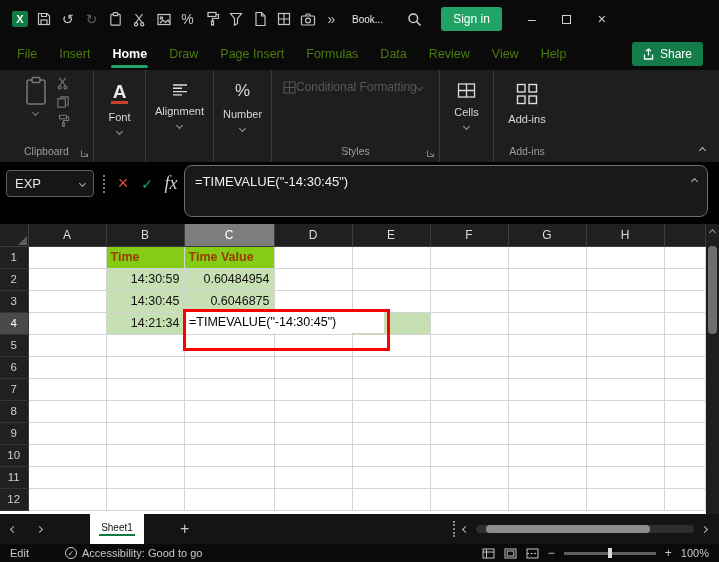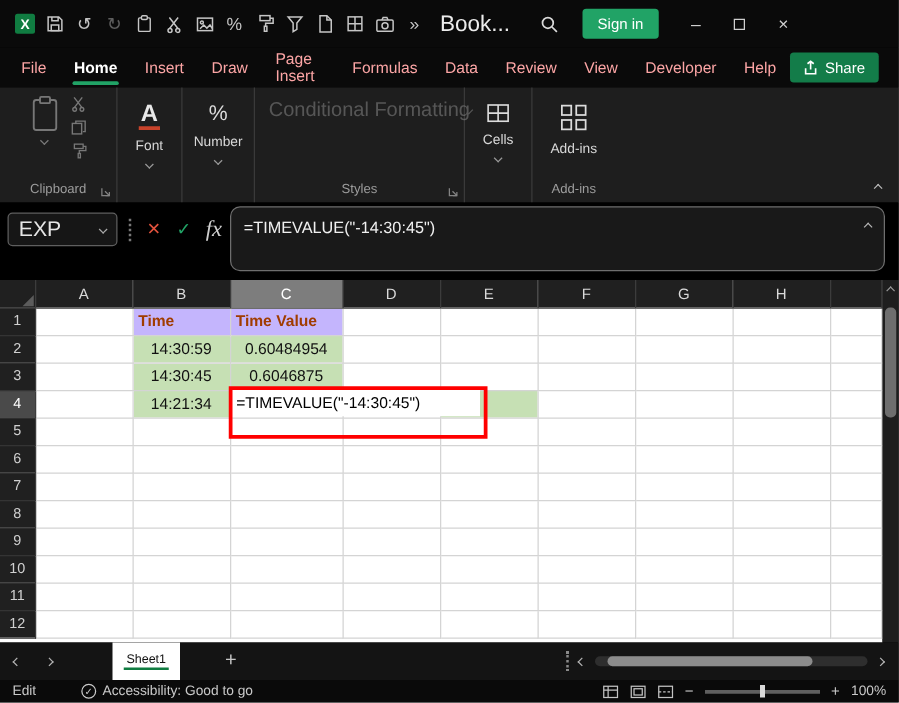--- a/index.html
+++ b/index.html
@@ -10,73 +10,73 @@
   .cv { display:inline-block; width:5px; height:5px; border-right:1.4px solid currentColor; border-bottom:1.4px solid currentColor; }
   .cv.down { transform:rotate(45deg); }
   .cv.up { transform:rotate(225deg); }
   .cv.left { transform:rotate(135deg); }
   .cv.right { transform:rotate(-45deg); }
 
   
   #titlebar { top:0; left:0; width:719px; height:38px; background:#0a0a0a; display:flex; align-items:center; gap:1px; padding-left:8px; }
   .tbi { width:23px; height:26px; display:flex; align-items:center; justify-content:center; color:#c4c4c4; font-size:14px; flex:0 0 auto; }
   .tbi.dim { opacity:.45; }
-  #doc-title { font-size:18px; color:#ececec; margin:0 16px 0 8px; white-space:nowrap; }
+  #doc-title { font-size:10px; color:#ececec; margin:0 16px 0 8px; white-space:nowrap; }
   #search-btn { width:28px; height:26px; display:flex; align-items:center; justify-content:center; }
   #signin { background:#21a366; color:#fff; font-size:12px; height:24px; padding:0 12px; border:none; border-radius:3px; margin:0 12px; font-family:inherit; }
   .winctl { width:34px; height:38px; display:flex; align-items:center; justify-content:center; color:#cfcfcf; font-size:14px; background:none; border:none; font-family:inherit; }
   .maxbox { width:9px; height:9px; border:1.1px solid #cfcfcf; display:inline-block; }
 
   
   #menubar { top:38px; left:0; width:719px; height:32px; background:#0a0a0a; display:flex; align-items:center; padding:0 6px; }
-  .menu-item { position:relative; padding:0 11px; font-size:12.5px; color:#fca5a5; height:32px; display:flex; align-items:center; cursor:default; }
+  .menu-item { position:relative; padding:0 11px; font-size:12.5px; color:#4d7c0f; height:32px; display:flex; align-items:center; cursor:default; }
   .menu-item.active { color:#ffffff; font-weight:700; }
   .menu-item.active::after { content:""; position:absolute; left:10px; right:10px; bottom:2px; height:3px; background:#21a366; border-radius:2px; }
   #share-btn { margin-left:auto; margin-right:10px; background:#137c49; color:#fff; height:24px; padding:0 11px; border:none; border-radius:3px; display:flex; align-items:center; gap:6px; font-size:12px; font-family:inherit; }
 
   
   #ribbon { top:70px; left:0; width:719px; height:92px; background:#1e1e1e; display:flex; }
   .rgroup { position:relative; border-right:1px solid #3a3a3a; display:flex; flex-direction:column; align-items:center; padding:6px 3px 2px; }
   .glabel { margin-top:auto; font-size:10.5px; color:#9d9d9d; padding-bottom:3px; }
   .cgroup { padding-top:12px; }
   .clabel { font-size:11px; color:#d8d8d8; margin-top:7px; }
   .cgroup .cv { margin-top:6px; color:#9a9a9a; }
   .icon-a { font-size:19px; font-weight:700; color:#e8e8e8; border-bottom:3px solid #c8432b; line-height:1; padding:0 2px; }
-  .style-row { display:flex; align-items:center; gap:0; width:100%; padding-left:8px; margin-bottom:6px; color:#8f8f8f; font-size:16px; white-space:nowrap; }
+  .style-row { display:flex; align-items:center; gap:0; width:100%; padding-left:8px; margin-bottom:6px; color:#8f8f8f; font-size:12px; white-space:nowrap; }
   .launcher { position:absolute; right:4px; bottom:4px; opacity:.8; }
   #ribbon-collapse { position:absolute; right:14px; bottom:9px; color:#bdbdbd; }
   .dimmed { opacity:.5; }
   .small-stack { display:flex; flex-direction:column; gap:5px; align-items:center; }
 
   
   #formula-row { top:162px; left:0; width:719px; height:62px; background:#000; }
-  #name-box { position:absolute; left:6px; top:8px; width:88px; height:27px; background:#161616; border:1px solid #5f5f5f; border-radius:4px; display:flex; align-items:center; justify-content:space-between; padding:0 8px; font-size:17px; color:#e6e6e6; }
+  #name-box { position:absolute; left:6px; top:8px; width:88px; height:27px; background:#161616; border:1px solid #5f5f5f; border-radius:4px; display:flex; align-items:center; justify-content:space-between; padding:0 8px; font-size:13px; color:#e6e6e6; }
   #name-box .cv { color:#a9a9a9; }
   #fb-divider { position:absolute; left:103px; top:13px; height:18px; border-left:2px dotted #787878; }
   .fbbtn { position:absolute; top:8px; width:24px; height:27px; background:none; border:none; display:flex; align-items:center; justify-content:center; font-family:inherit; }
   #fb-cancel { left:111px; color:#e1523d; font-size:18px; }
   #fb-enter { left:135px; color:#21a366; font-size:14px; font-weight:700; }
   #fb-fx { left:159px; color:#cfcfcf; font-size:18px; font-family:"Liberation Serif","DejaVu Serif",serif; font-style:italic; }
   #formula-input { position:absolute; left:184px; top:3px; width:524px; height:52px; background:#191919; border:1px solid #6e6e6e; border-radius:8px; padding:8px 26px 0 10px; font-size:13px; color:#f0f0f0; white-space:nowrap; overflow:hidden; }
   #fb-expand { position:absolute; right:22px; top:17px; color:#b9b9b9; }
 
   
   #grid-area { top:224px; left:0; width:706px; height:290px; background:#fff; }
   #grid-area table { border-collapse:collapse; table-layout:fixed; width:706px; }
   #grid-area tr { height:22px; }
   th.corner { position:relative; background:#202020; border-right:1px solid #3c3c3c; border-bottom:1px solid #3c3c3c; }
   .corner-tri { position:absolute; right:1px; bottom:1px; width:0; height:0; border-left:9px solid transparent; border-bottom:9px solid #5c5c5c; }
   th.colhdr { background:#202020; color:#dadada; font-weight:400; font-size:12px; border-right:1px solid #3c3c3c; border-bottom:1px solid #3c3c3c; }
   th.colhdr.active { background:#7d7d7d; color:#fff; }
   th.rowhdr { background:#202020; color:#d0d0d0; font-weight:400; font-size:11.5px; border-right:1px solid #3c3c3c; border-bottom:1px solid #343434; text-align:center; }
   th.rowhdr.active { background:#4a4a4a; color:#fff; }
   td.cell { background:#fff; border-right:1px solid #d4d4d4; border-bottom:1px solid #d4d4d4; font-size:12.5px; color:#111; padding:0 4px; overflow:hidden; white-space:nowrap; }
-  td.cell.orange { background:#c4b5fd; color:#a03c00; font-weight:700; }
+  td.cell.orange { background:#84cc16; color:#a03c00; font-weight:700; }
   td.cell.green { background:#c6e0b4; }
-  td.cell.num { text-align:center; }
+  td.cell.num { text-align:right; }
 
   
   #edit-cover { left:185px; top:312px; width:199px; height:21px; background:#fff; z-index:2; }
   #edit-text { left:189px; top:312px; height:21px; line-height:21px; font-size:12.5px; color:#000; z-index:3; white-space:nowrap; }
   #red-box { left:183px; top:309px; width:207px; height:42px; border:3px solid #ff0000; z-index:4; }
 
   
   #vscroll { left:706px; top:224px; width:13px; height:290px; background:#1e1e1e; }
   #vscroll .cv { position:absolute; left:4px; top:6px; color:#9a9a9a; }
   #vthumb { position:absolute; left:2px; top:22px; width:9px; height:88px; background:#6e6e6e; border-radius:4px; }
@@ -188,29 +188,28 @@
 
   <button class="winctl">–</button>
   <button class="winctl">
       <span class="maxbox"></span>
     </button>
   <button class="winctl">×</button>
 </header>
 
 <nav id="menubar" class="abs">
   <span class="menu-item">File</span>
+  <span class="menu-item">Insert</span>
   <span class="menu-item active">Home</span>
-  <span class="menu-item">Insert</span>
   <span class="menu-item">Draw</span>
   <span class="menu-item">Page Insert</span>
   <span class="menu-item">Formulas</span>
   <span class="menu-item">Data</span>
   <span class="menu-item">Review</span>
   <span class="menu-item">View</span>
-  <span class="menu-item">Developer</span>
   <span class="menu-item">Help</span>
   <button id="share-btn">
     <svg width="11" height="12" viewBox="0 0 11 12" fill="none" stroke="#fff" stroke-width="1.3">
         <path d="M5.5 1v6.5M3 3l2.5-2L8 3M1.5 6.5v4.5h8V6.5"></path>
       </svg>
     <span>Share</span>
   </button>
 </nav>
 
 <section id="ribbon" class="abs">
@@ -255,20 +254,27 @@
         </svg>
     </span>
   </div>
 
   <div class="rgroup cgroup" style="width:52px;">
     <span class="icon-a">A</span>
     <span class="clabel">Font</span>
     <span class="cv down"></span>
   </div>
 
+  <div class="rgroup cgroup" style="width:68px;">
+    <svg width="18" height="16" viewBox="0 0 18 16" fill="none" stroke="#dcdcdc" stroke-width="1.4">
+        <path d="M2 3h14M2 6.3h9M2 9.6h14M2 12.9h9"></path>
+      </svg>
+    <span class="clabel">Alignment</span>
+    <span class="cv down"></span>
+  </div>
 
   <div class="rgroup cgroup" style="width:58px;">
     <span style="font-size:17px;color:#dcdcdc;line-height:1.1;">%</span>
     <span class="clabel">Number</span>
     <span class="cv down"></span>
   </div>
 
   <div class="rgroup" style="width:168px; align-items:flex-start; padding-top:10px;">
     <div class="style-row dimmed">
       <svg width="13" height="13" viewBox="0 0 13 13" fill="none" stroke="#8f8f8f" stroke-width="1">

